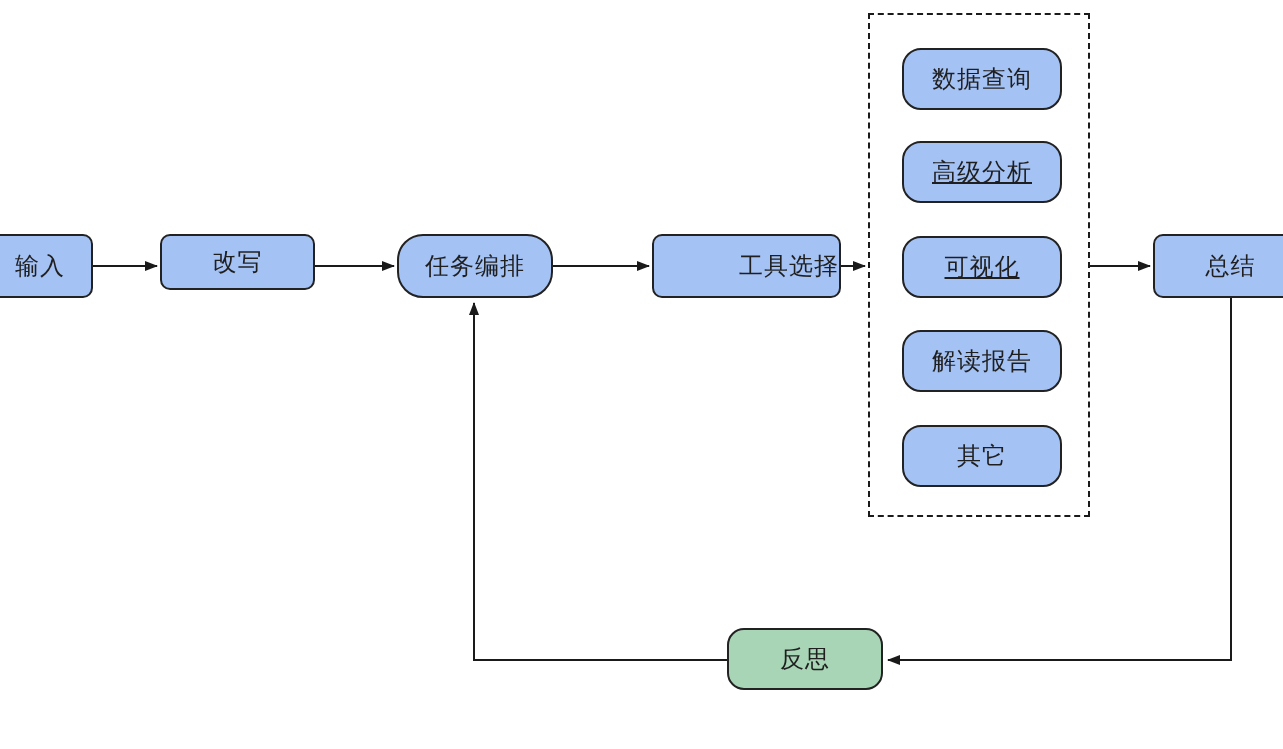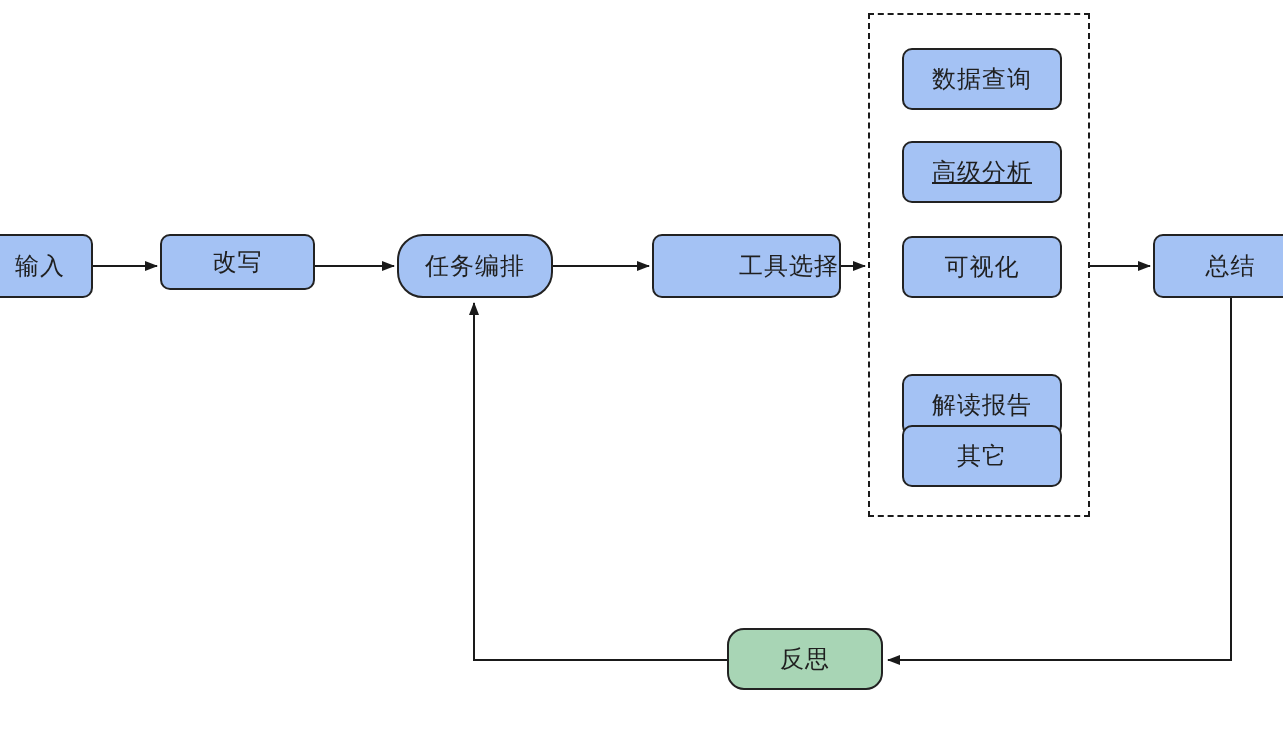--- a/index.html
+++ b/index.html
@@ -64,30 +64,30 @@
   }
   .tool-node {
     position: absolute;
     left: 32px;
     width: 160px; height: 62px;
     display: flex;
     align-items: center;
     justify-content: center;
     background: var(--node-fill);
     border: 2px solid var(--node-border);
-    border-radius: 10px;
+    border-radius: 19px;
     font-size: 24px;
     color: var(--text-color);
     letter-spacing: 1px;
     white-space: nowrap;
   }
   .tool-0 { top: 33px; }
   .tool-1 { top: 126px; text-decoration: underline; }
-  .tool-2 { top: 221px; }
-  .tool-3 { top: 315px; margin-top: 44px; }
+  .tool-2 { top: 221px; text-decoration: underline; }
+  .tool-3 { top: 315px; }
   .tool-4 { top: 410px; }
 </style>
 </head>
 <body>
 
 <div class="canvas">
 
   <svg class="connectors" viewBox="0 0 1283 749" xmlns="http://www.w3.org/2000/svg">
     <defs>
       <marker id="arrow" markerUnits="userSpaceOnUse" markerWidth="14" markerHeight="12" refX="12" refY="5" orient="auto">

